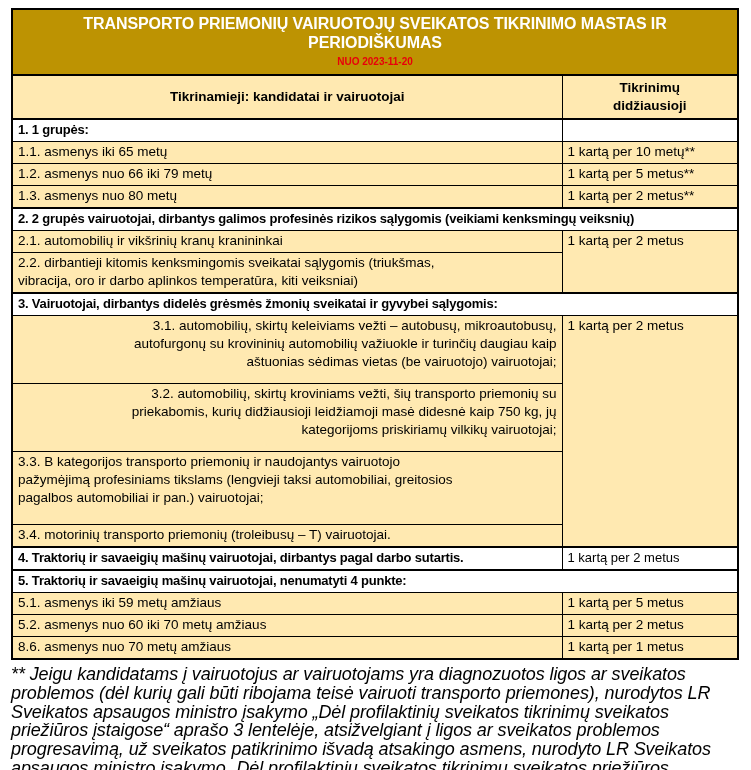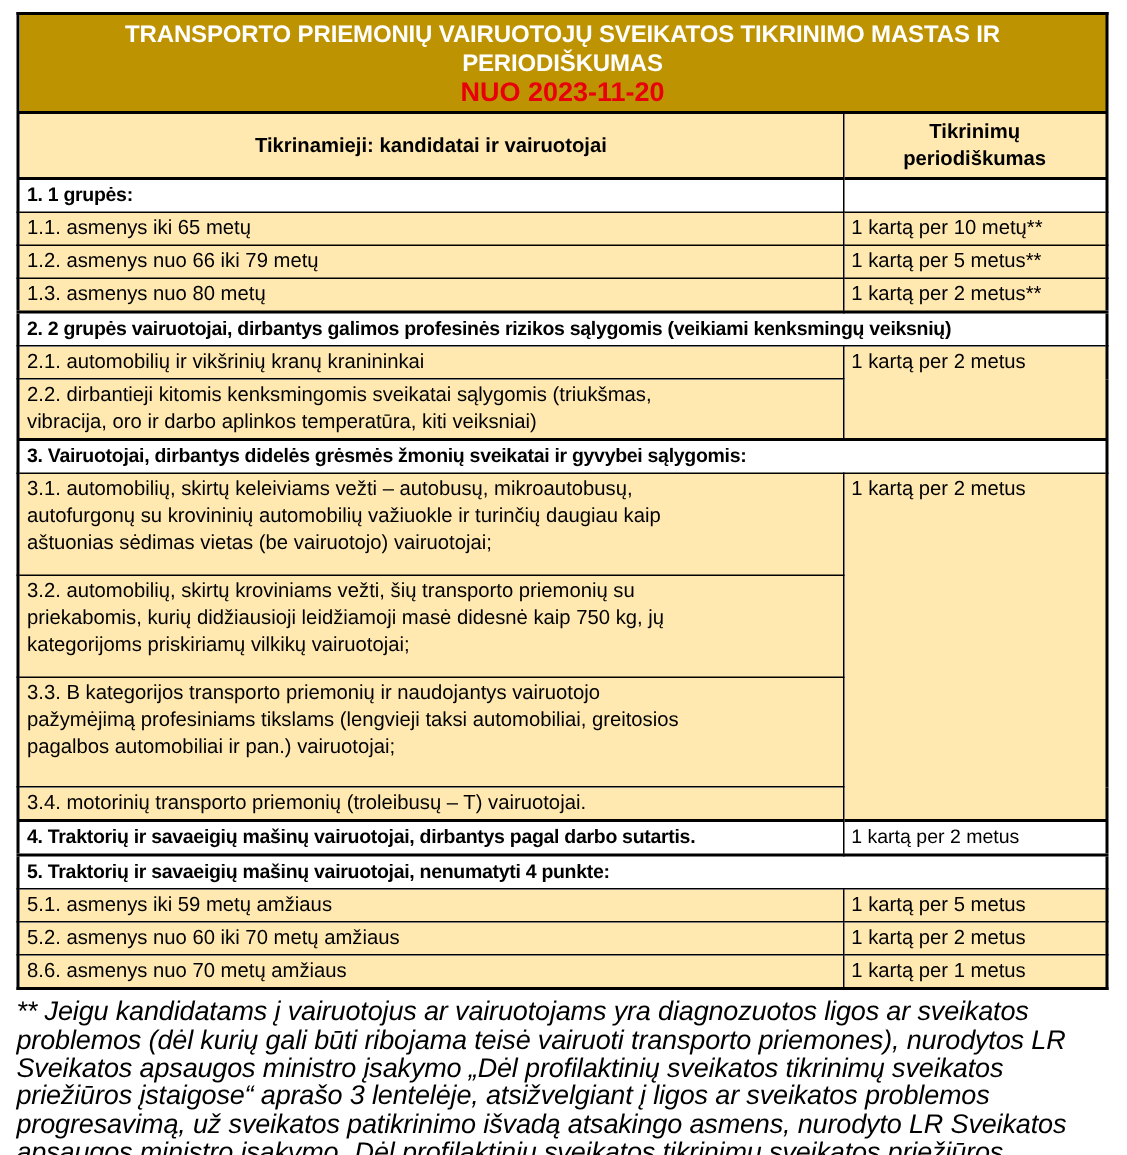--- a/index.html
+++ b/index.html
@@ -47,21 +47,21 @@
   .banner-title{
     color:var(--banner-title);
     font-weight:bold;
     font-size:16px;
     line-height:19px;
     letter-spacing:-0.1px;
   }
   .banner-date{
     color:var(--banner-date);
     font-weight:bold;
-    font-size:18px;
+    font-size:10px;
     line-height:19px;
   }
   
   td.colhead{
     background:var(--row-bg);
     font-weight:bold;
     text-align:center;
     vertical-align:middle;
     height:44px;
     font-size:13.5px;
@@ -74,21 +74,21 @@
     letter-spacing:-0.2px;
     white-space:nowrap;
     height:21px;
   }
   td.bt2{border-top:2px solid var(--border);}
   
   td.lbl{background:var(--row-bg);height:21px;margin-left:48px;}
   td.per{background:var(--row-bg);height:21px;}
   td.per-white{background:var(--section-bg);font-weight:normal;letter-spacing:0;white-space:pre-line;}
   td.pb-s{}
-  td.pb-a{padding-bottom:12px;}
+  td.pb-a{padding-bottom:12px;text-align:right;}
   td.pb-b{padding-bottom:17px;}
   td.pb-c{}
   
   .footnote{
     margin:5px 0 0 0;
     width:729px;
     font-style:italic;
     font-size:18px;
     line-height:18.8px;
     letter-spacing:-0.1px;
@@ -109,21 +109,21 @@
         <tr>
       <td class="banner" colspan="2">
         <div class="banner-title">TRANSPORTO PRIEMONIŲ VAIRUOTOJŲ SVEIKATOS TIKRINIMO MASTAS IR PERIODIŠKUMAS</div>
         <div class="banner-date">NUO 2023-11-20</div>
       </td>
     </tr>
 
     <tr>
       <td class="colhead">Tikrinamieji: kandidatai ir vairuotojai</td>
       <td class="colhead">Tikrinimų
-periodiškumas</td>
+didžiausioji</td>
     </tr>
 
     <tr>
       <td class="sec bt2">1. 1 grupės:</td>
       <td class="sec bt2"></td>
     </tr>
     <tr>
       <td class="lbl">1.1. asmenys iki 65 metų</td>
       <td class="per">1 kartą per 10 metų**</td>
     </tr>

